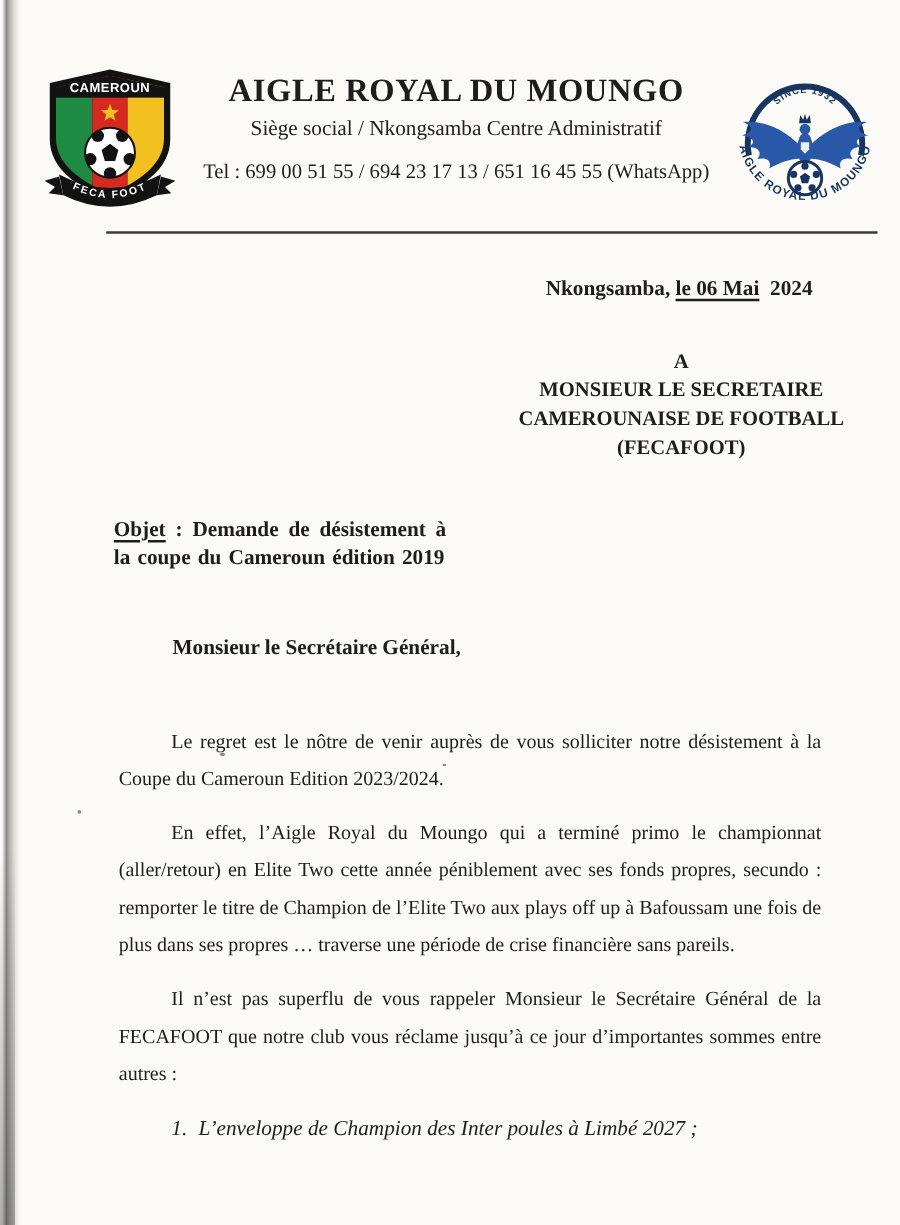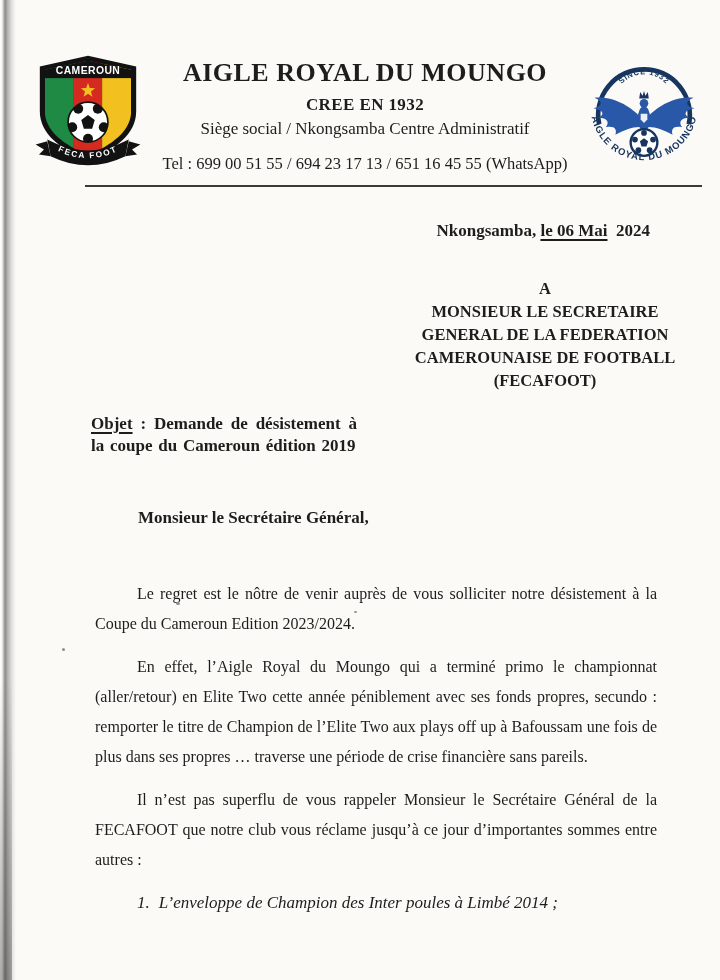--- a/index.html
+++ b/index.html
@@ -103,21 +103,20 @@
       <path id="ribbonArc" d="M24,118 Q65,141 106,118" fill="none"></path>
       <text text-anchor="middle" font-size="10" font-weight="bold" fill="#ffffff" letter-spacing="2">
         <textPath href="#ribbonArc" startOffset="50%">FECA FOOT</textPath>
       </text>
     </g>
   </svg>
 </div>
 
 <div class="abs head-center">
   <div class="club-name">AIGLE ROYAL DU MOUNGO</div>
-  <div class="founded">CREE EN 1932</div>
   <div class="addr">Siège social / Nkongsamba Centre Administratif</div>
   <div class="phone">Tel : 699 00 51 55 / 694 23 17 13 / 651 16 45 55 (WhatsApp)</div>
 </div>
 
 <div class="abs badge-right">
   <svg viewBox="0 0 130 132" width="124" height="126">
     <defs>
       <clipPath id="ball2Clip">
           <circle cx="65" cy="99" r="14"></circle>
         </clipPath>
@@ -159,37 +158,36 @@
   </svg>
 </div>
 
 <div class="abs rule"></div>
 
 <div class="abs date-line"><span>Nkongsamba, </span><span class="u">le 06 Mai</span><span>  2024</span></div>
 
 <div class="abs recipient">
   <div>A</div>
   <div>MONSIEUR LE SECRETAIRE</div>
-  <div>GENERAL DE LA FEDERATION</div>
   <div>CAMEROUNAISE DE FOOTBALL</div>
   <div>(FECAFOOT)</div>
 </div>
 
 <div class="abs subject">
   <div class="l1"><span class="u">Objet</span><span> : Demande de désistement à</span></div>
   <div class="l2">la coupe du Cameroun édition 2019</div>
 </div>
 
 <div class="abs salutation">Monsieur le Secrétaire Général,</div>
 
 <div class="abs letter-body">
   <p>Le regret est le nôtre de venir auprès de vous solliciter notre désistement à la Coupe du Cameroun Edition 2023/2024.</p>
   <p>En effet, l’Aigle Royal du Moungo qui a terminé primo le championnat (aller/retour) en Elite Two cette année péniblement avec ses fonds propres, secundo : remporter le titre de Champion de l’Elite Two aux plays off up à Bafoussam une fois de plus dans ses propres … traverse une période de crise financière sans pareils.</p>
   <p>Il n’est pas superflu de vous rappeler Monsieur le Secrétaire Général de la FECAFOOT que notre club vous réclame jusqu’à ce jour d’importantes sommes entre autres :</p>
   <div class="list-row">
     <span class="list-num">1.</span>
-    <span>L’enveloppe de Champion des Inter poules à Limbé 2014 ;</span>
+    <span>L’enveloppe de Champion des Inter poules à Limbé 2027 ;</span>
   </div>
 </div>
 
 <div class="dot d1"></div>
 <div class="dot d2"></div>
 <div class="dot d3"></div>
 
 </body></html>

